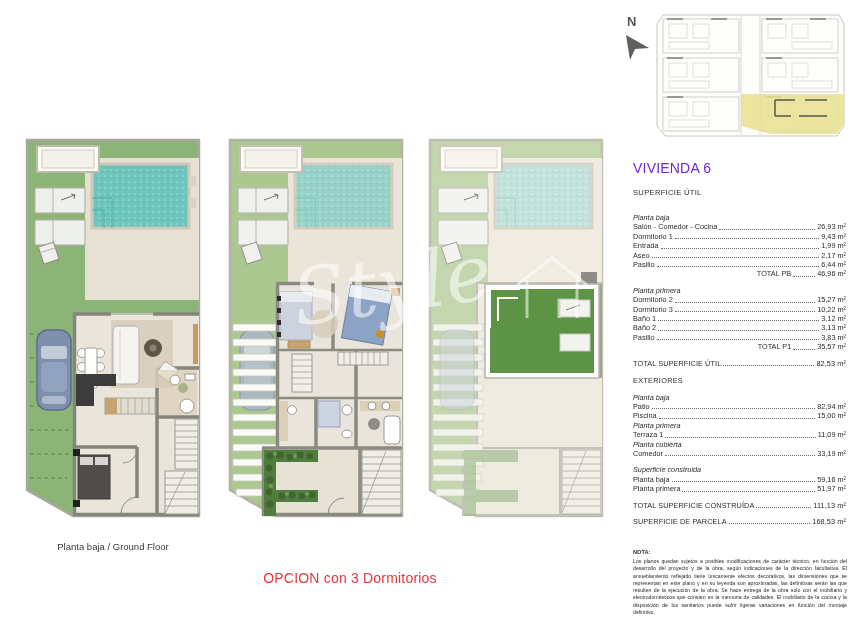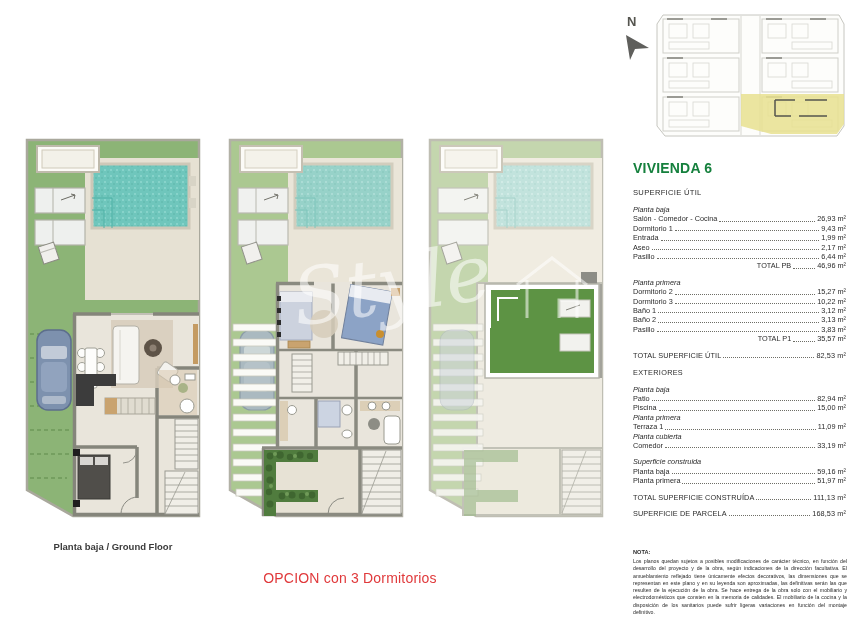--- a/index.html
+++ b/index.html
@@ -4,21 +4,21 @@
 <style>
   html,body{margin:0;padding:0;background:#ffffff;}
   body{font-family:"Liberation Sans","DejaVu Sans",sans-serif;}
   .canvas{position:relative;width:850px;height:620px;background:#fff;overflow:hidden;}
 
   .plan-svg{position:absolute;top:138px;width:176px;height:380px;}
   #plan-ground{left:25px;}
   #plan-first{left:228px;}
   #plan-roof{left:428px;}
 
-  .plan-label{position:absolute;width:186px;text-align:center;font-size:9.5px;color:#3a3a3a;line-height:1.25;font-weight:bold;}
+  .plan-label{position:absolute;width:186px;text-align:center;font-size:9.5px;color:#3a3a3a;line-height:1.25;}
   #plan-label-1{left:20px;top:541px;}
   #plan-label-2{left:223px;top:541px;}
   #plan-label-3{left:423px;top:536px;}
 
   .option-note{position:absolute;left:170px;top:570px;width:360px;text-align:center;
                font-size:14px;color:#e0393b;letter-spacing:.2px;}
 
   
   .watermark{position:absolute;left:292px;top:258px;width:310px;height:150px;pointer-events:none;}
   .wm-script{position:absolute;left:0;top:-18px;font-family:"DejaVu Serif",serif;font-style:italic;
@@ -27,23 +27,23 @@
            font-size:20px;color:rgba(255,255,255,.62);}
   .wm-house{position:absolute;left:215px;top:-18px;opacity:.55;}
 
   
   .compass{position:absolute;left:625px;top:14px;width:26px;height:46px;}
   .compass .n{font-size:13px;font-weight:bold;color:#55554f;display:block;margin-left:2px;}
   .siteplan{position:absolute;left:653px;top:12px;width:195px;height:128px;}
 
   
   .panel{position:absolute;left:633px;top:160px;width:213px;color:#222;}
-  .unit-title{font-size:14px;font-weight:bold;color:#15803d;letter-spacing:.2px;}
+  .unit-title{font-size:14px;font-weight:normal;color:#6d28d9;letter-spacing:.2px;}
   .sup-heading{font-size:7.6px;margin-top:12px;letter-spacing:.3px;color:#2b2b2b;}
-  .table{margin-top:8px;font-size:7.3px;color:#2b2b2b;}
+  .table{margin-top:16px;font-size:7.3px;color:#2b2b2b;}
   .trow{display:flex;align-items:flex-end;line-height:9.4px;white-space:nowrap;}
   .trow .lbl{flex:0 0 auto;}
   .trow .dots{flex:1 1 auto;border-bottom:1px dotted #6e6e66;margin:0 2px 2px 2px;min-width:8px;}
   .trow .dots.short{flex:0 0 22px;}
   .trow .val{flex:0 0 auto;}
   .trow.group{font-style:italic;}
   .trow.header{margin-top:1px;letter-spacing:.3px;}
   .trow.total{justify-content:flex-end;text-align:center;}
   .trow.upper{letter-spacing:.1px;}
   .trow.spacer{height:7px;}

